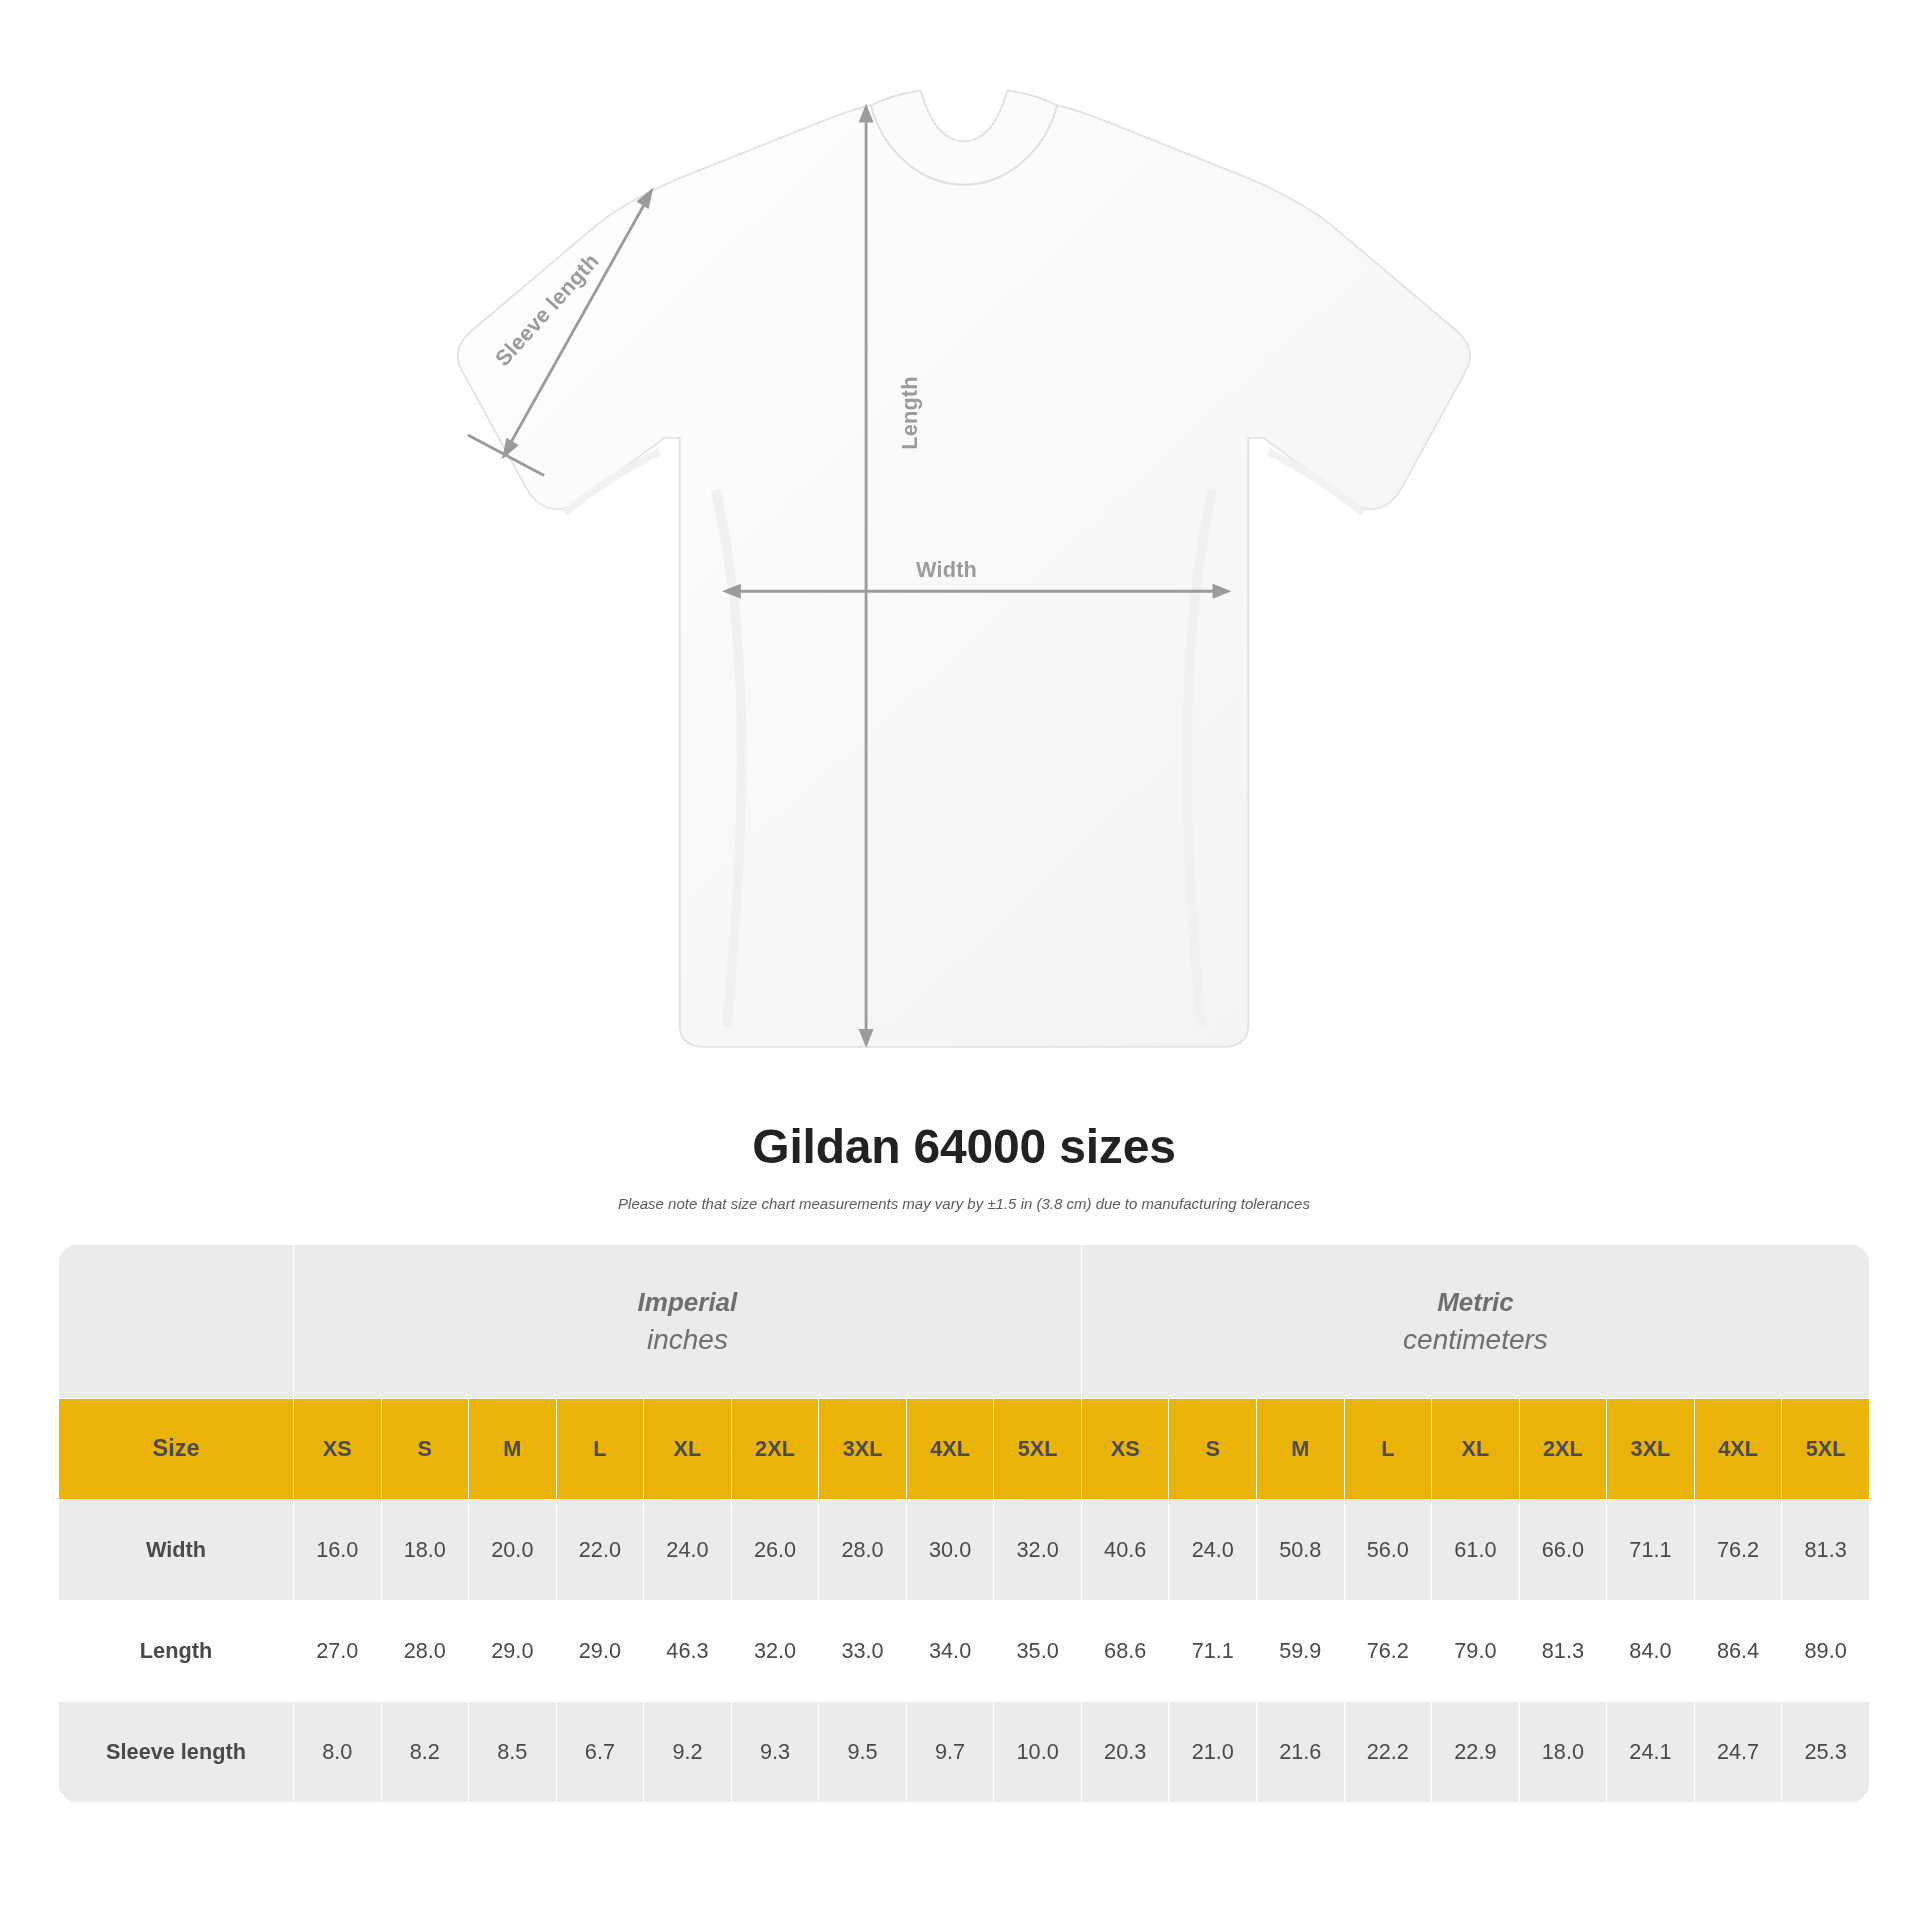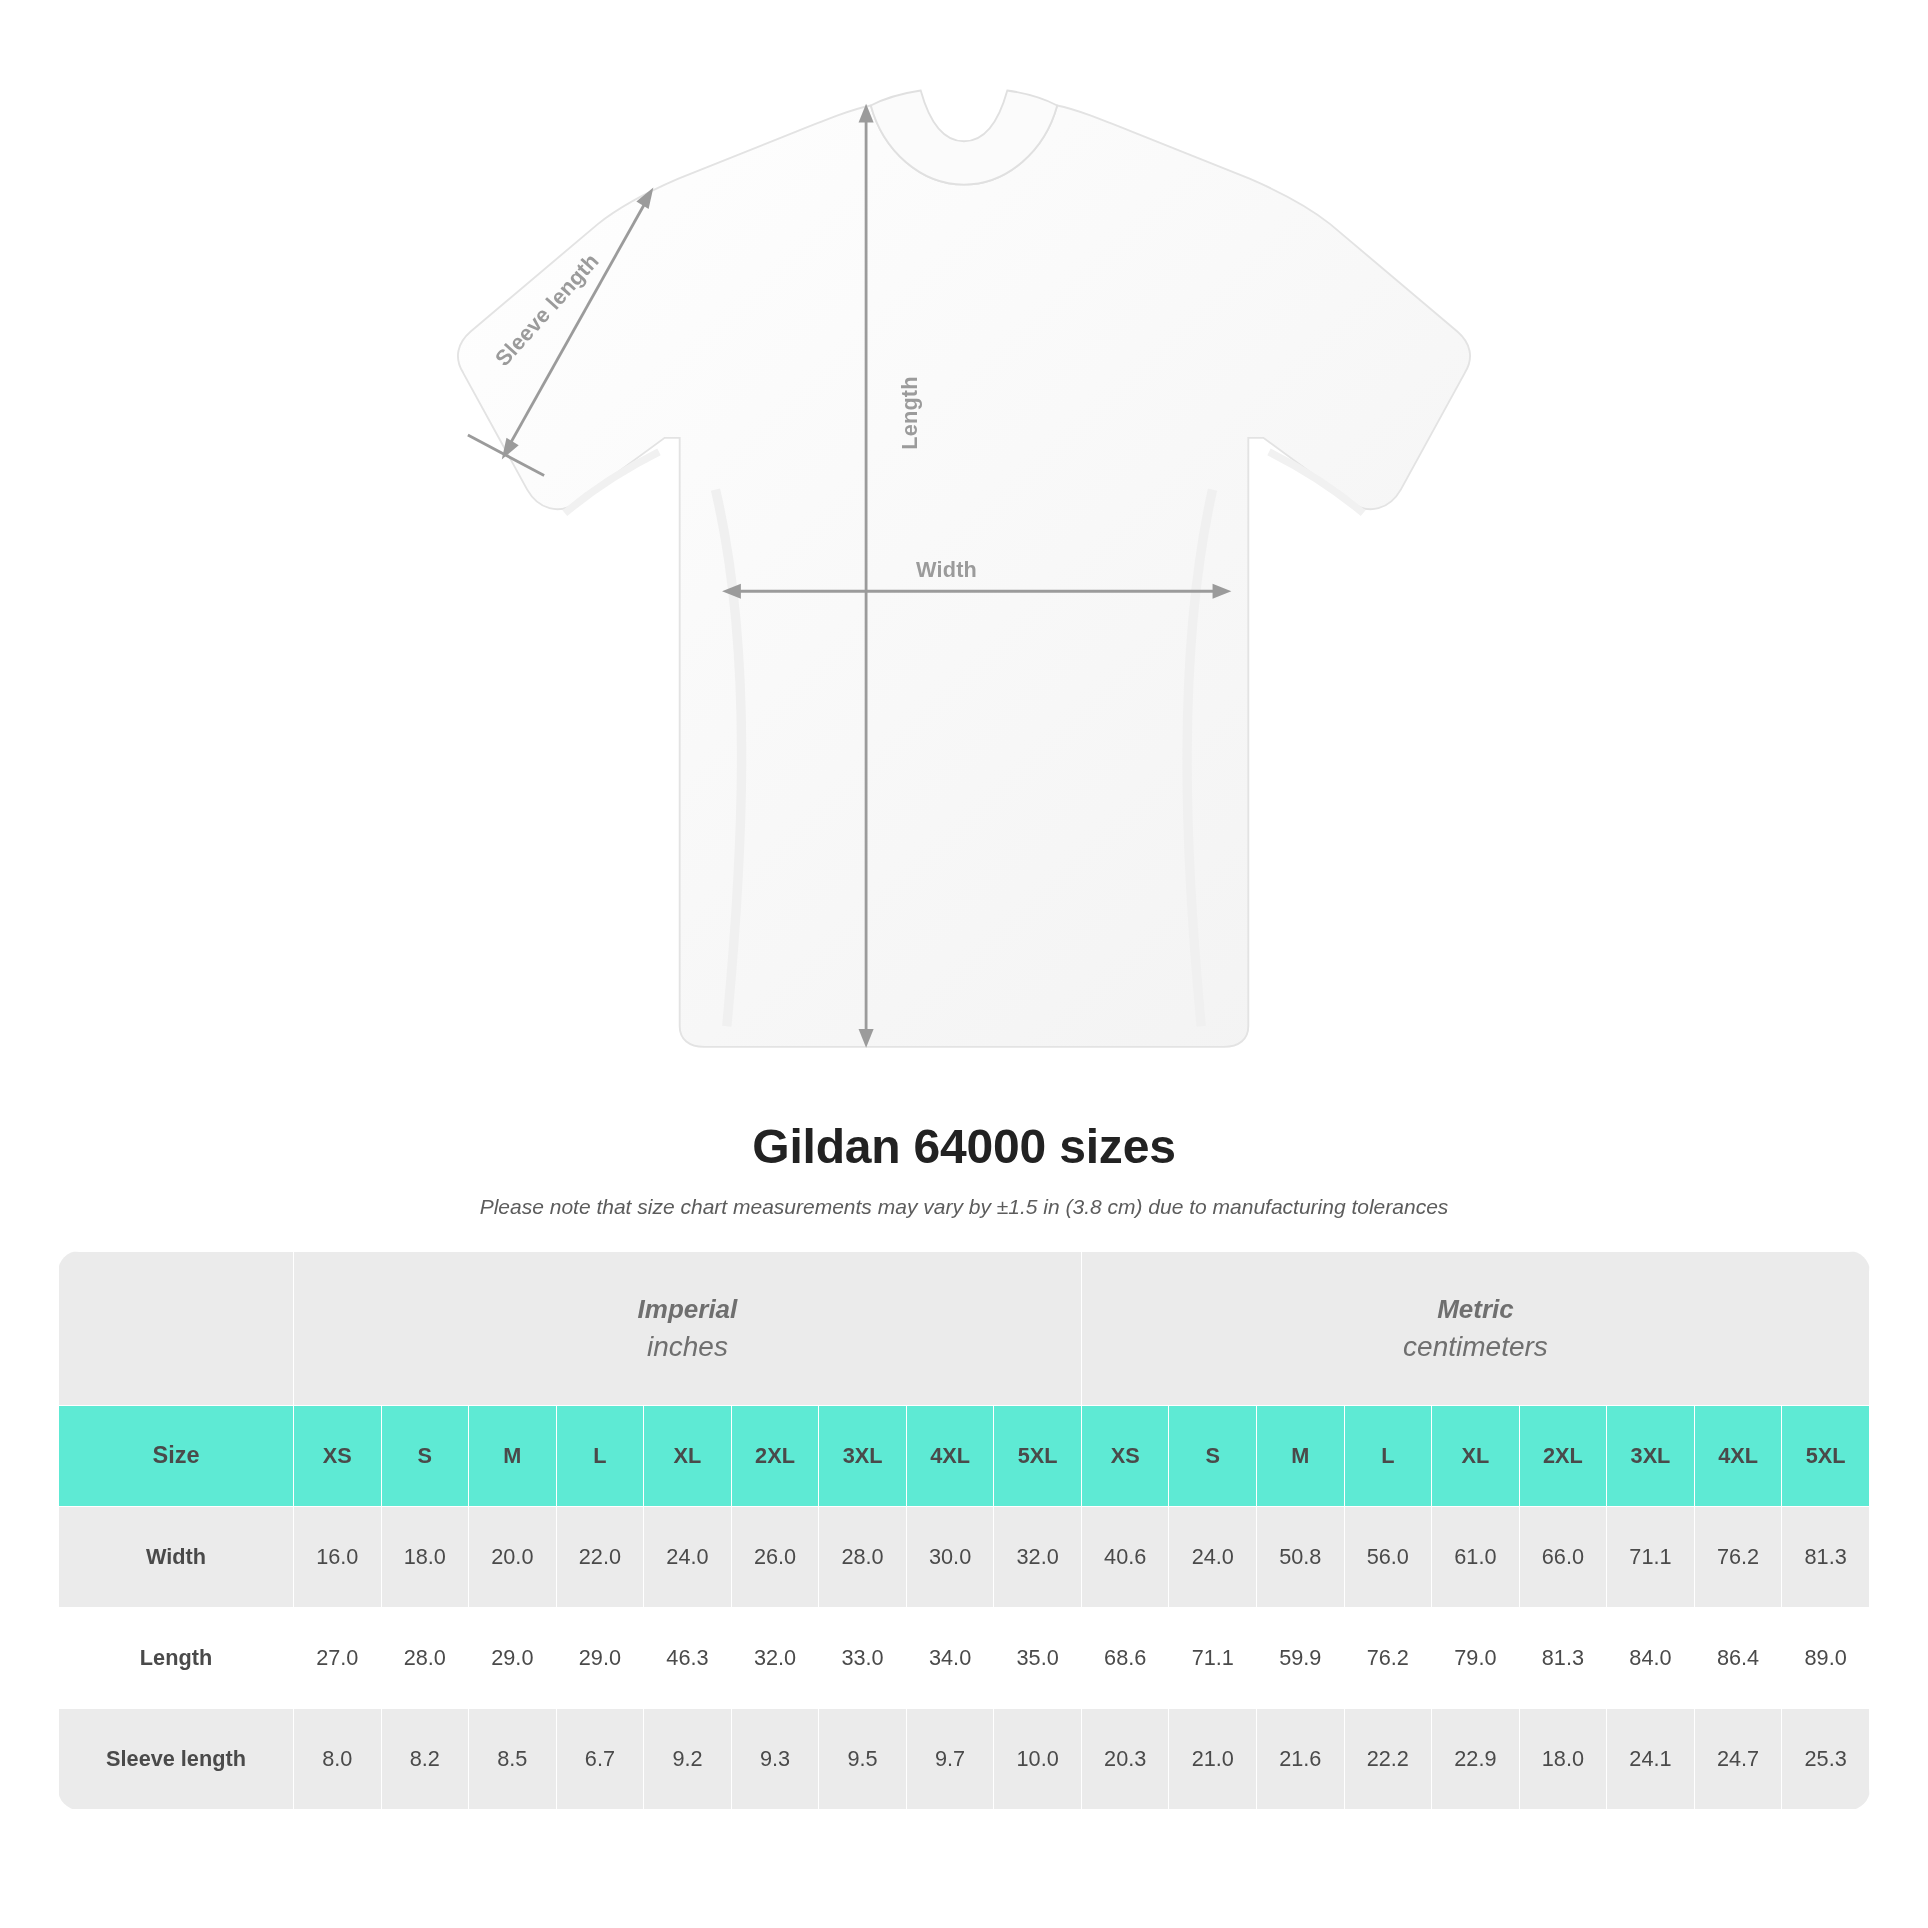--- a/index.html
+++ b/index.html
@@ -62,21 +62,21 @@
     margin-top: 7.5px;
   }
   .chart-title {
     font-size: 48px;
     font-weight: bold;
     color: #222222;
     margin: 0;
     letter-spacing: -0.2px;
   }
   .chart-note {
-    font-size: 21px;
+    font-size: 15px;
     font-style: italic;
     color: #5c5c5c;
     margin-top: 21px;
   }
 
   
   .table-wrap {
     margin: 32px 58px 0 58px;
     border-radius: 21px;
     overflow: hidden;
@@ -105,21 +105,21 @@
     color: #6f6f6f;
     line-height: 1.25;
   }
   .unit-sub {
     font-size: 28px;
     font-style: italic;
     color: #6f6f6f;
     margin-top: 5.6px;
   }
   .hdr-row td {
-    background: #5eead4;
+    background: #eab308;
     height: 98px;
     font-weight: bold;
     color: #4a4a4a;
     font-size: 23.5px;
   }
   .hdr-row td.rowlabel {
     font-size: 23.5px;
   }
   tr.band-grey td {
     background: #ebebeb;

